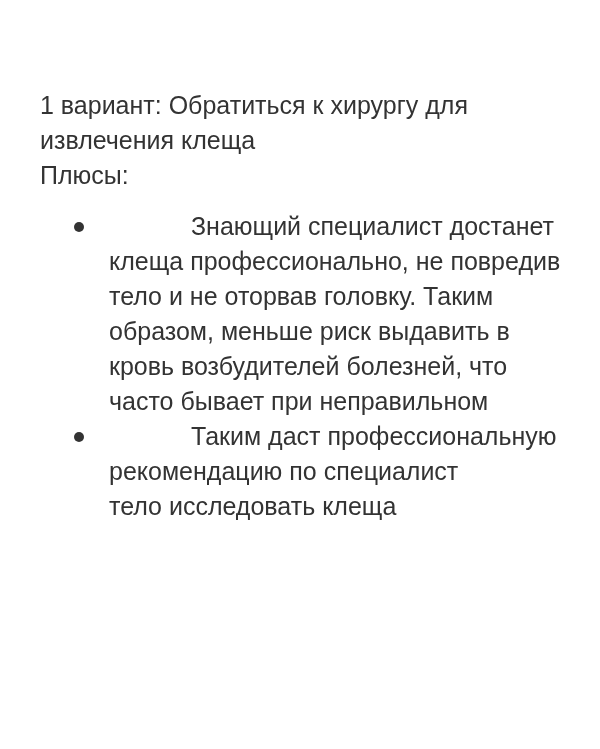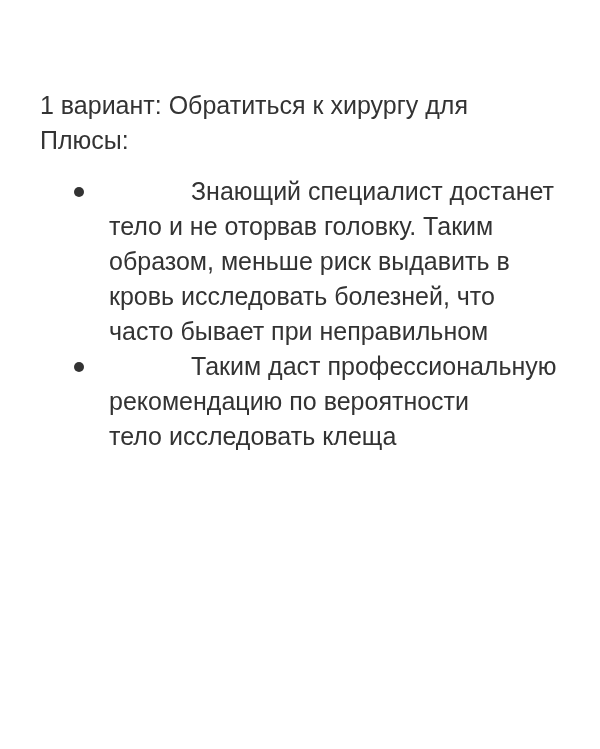--- a/index.html
+++ b/index.html
@@ -48,31 +48,33 @@
   .indent {
     display: inline-block;
     width: 82px;
   }
 </style>
 </head>
 <body>
 
 <div class="doc">
   <span class="line">1 вариант: Обратиться к хирургу для</span>
+  <span class="line">извлечения клеща</span>
   <span class="line">Плюсы:</span>
 
   <ul class="list">
     <li class="list-item">
       <span class="bullet"></span>
       <span class="line"><span class="indent"></span><span>Знающий специалист достанет</span></span>
+      <span class="line">клеща профессионально, не повредив</span>
       <span class="line">тело и не оторвав головку. Таким</span>
       <span class="line">образом, меньше риск выдавить в</span>
-      <span class="line">кровь исследовать болезней, что</span>
+      <span class="line">кровь возбудителей болезней, что</span>
       <span class="line">часто бывает при неправильном</span>
     </li>
     <li class="list-item">
       <span class="bullet"></span>
       <span class="line"><span class="indent"></span><span>Таким даст профессиональную</span></span>
-      <span class="line">рекомендацию по вероятности</span>
+      <span class="line">рекомендацию по специалист</span>
       <span class="line">тело исследовать клеща</span>
     </li>
   </ul>
 </div>
 
 </body></html>

